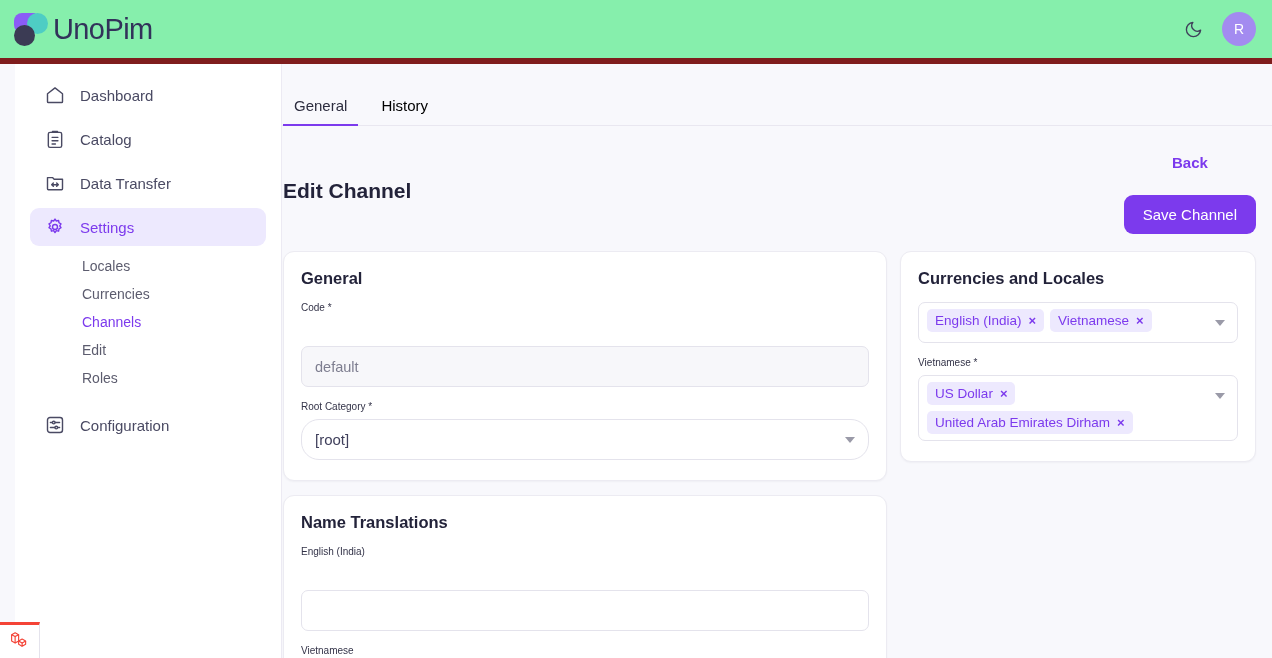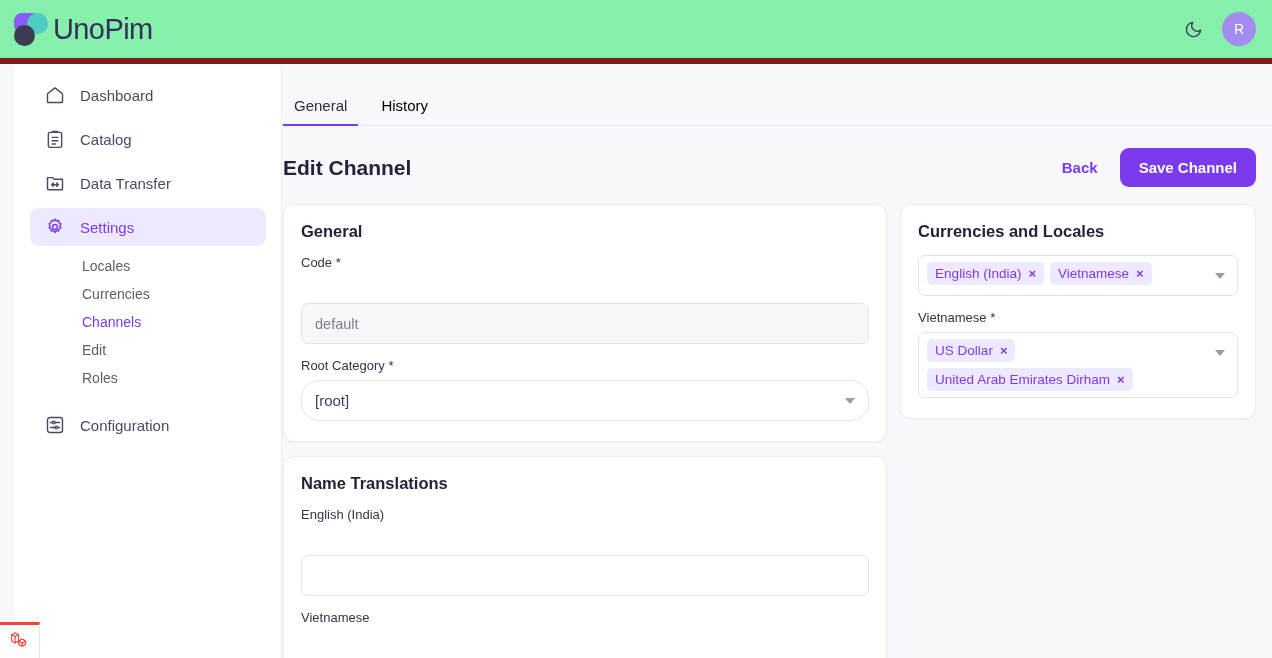--- a/index.html
+++ b/index.html
@@ -80,43 +80,43 @@
   .tab {
     padding:0 11px 10px 11px; margin-right:12px;
     font-size:15px; color:#000000; cursor:pointer;
     border-bottom:2px solid transparent; position:relative; top:1px;
   }
   .tab.active { color:#2d2d3f; border-bottom-color:#7c3aed; }
   .page-head {
     display:flex; align-items:center; padding:22px 16px 0 16px;
   }
   .page-title { font-size:21px; font-weight:700; color:#23233a; }
-  .head-actions { margin-left:auto; display:flex; align-items:center; gap:18px; }
+  .head-actions { margin-left:auto; display:flex; align-items:center; gap:18px;flex-direction:column; }
   .btn-link {
     color:#7c3aed; font-size:15px; font-weight:600; cursor:pointer; padding:6px 4px;
   }
   .btn-primary {
-    background:#7c3aed; color:#fff; font-size:15px; font-weight:700;
+    background:#7c3aed; color:#fff; font-size:15px; font-weight:400;
     border:none; border-radius:9px; padding:11px 19px; cursor:pointer;
   }
   
   .content {
     display:flex; gap:13px; padding:17px 16px 0 16px; align-items:flex-start;
   }
   .col-left { width:606px; display:flex; flex-direction:column; gap:14px; }
   .col-right { width:357px; }
   .card {
     background:#fff; border:1px solid #ecebf2; border-radius:11px;
     padding:17px 17px 20px 17px;
     box-shadow:0 1px 2px rgba(20,20,50,0.04);
   }
   .card-title { font-size:16.5px; font-weight:700; color:#23233a; margin-bottom:14px; }
   .field { margin-bottom:14px; }
   .field:last-child { margin-bottom:0; }
-  .label { font-size:13px; color:#333348; margin-bottom:7px; display:block; }
+  .label { font-size:10px; color:#333348; margin-bottom:7px; display:block; }
   .input {
     width:100%; height:41px; border:1px solid #e4e3ec; border-radius:7px;
     background:#fff; padding:0 13px; font-size:14.5px; color:#3a3a52;
     font-family:"Liberation Sans", sans-serif;
     display:flex; align-items:center;margin-top:33px;
   }
   .input.disabled { background:#f7f7fa; color:#7e7e90; }
   .select {
     width:100%; height:41px; border:1px solid #e4e3ec; border-radius:18px;
     background:#fff; padding:0 13px; font-size:15px; color:#40405c;

